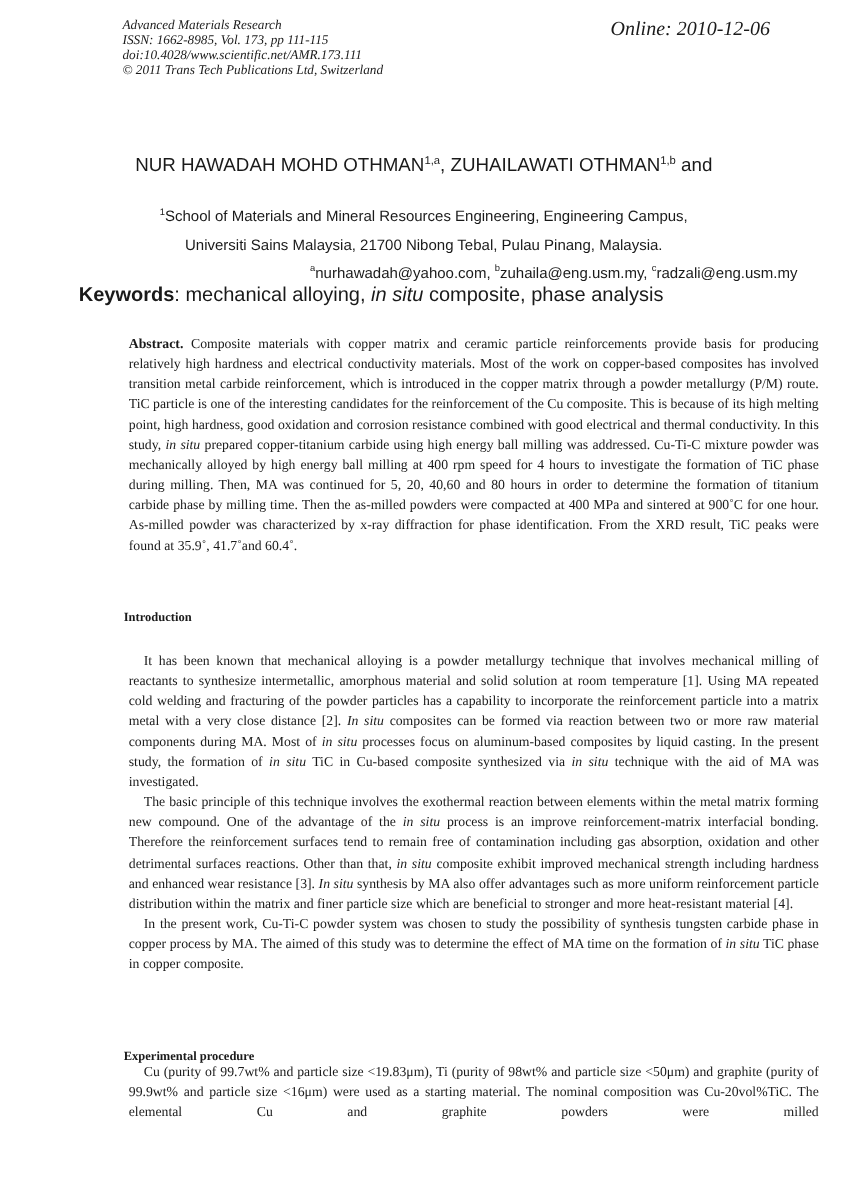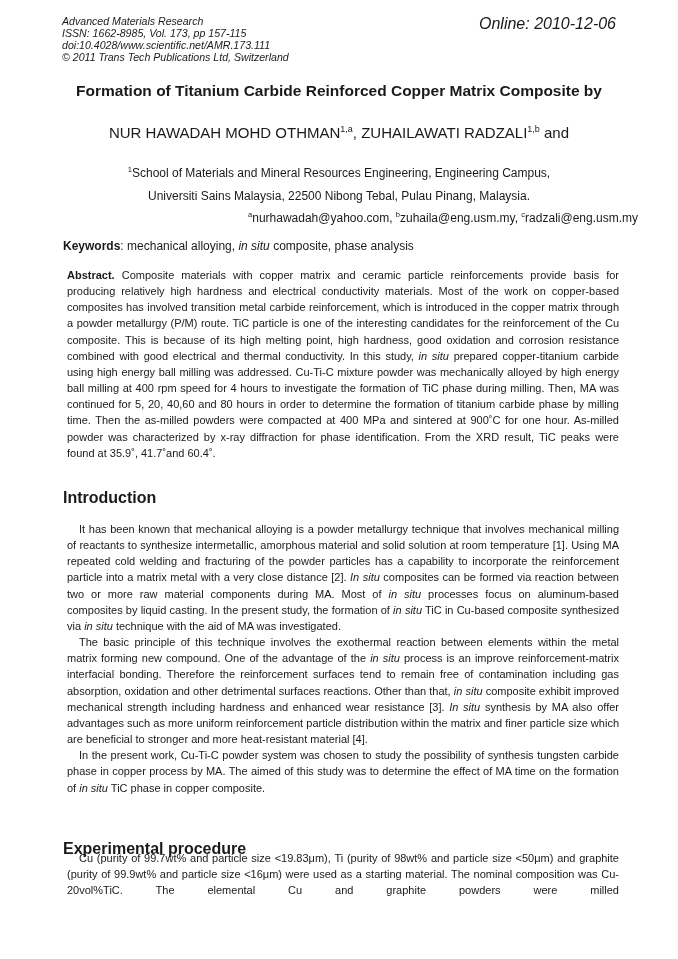--- a/index.html
+++ b/index.html
@@ -1,57 +1,56 @@
 <!DOCTYPE html>
 <html><head>
 <meta charset="utf-8">
 <style>
   html, body { margin:0; padding:0; background:#ffffff; }
   body { width:678px; height:959px; position:relative; overflow:hidden; color:#1a1a1a; }
-  .serif { font-family: Liberation Sans, sans-serif; }
+  .serif { font-family: Liberation Serif, serif; margin-left: 36px; }
   .sans { font-family: "Liberation Sans", "DejaVu Sans", sans-serif; }
   .header { position:absolute; left:62px; top:15px; font-size:10.6px; line-height:12px; font-style:italic; }
   .header-right { position:absolute; right:62px; top:15px; font-size:16px; font-style:italic; }
   .title { position:absolute; left:40px; width:598px; top:81px; text-align:center; font-weight:bold; font-size:15.5px; line-height:19px; }
   .authors { position:absolute; left:40px; width:598px; top:123px; text-align:center; font-size:15px; line-height:19px; }
   sup { font-size:9px; vertical-align:6px; line-height:0; }
   .affil { position:absolute; left:40px; width:598px; text-align:center; font-size:12px; }
   .sup-s { font-size:7.5px; vertical-align:5px; line-height:0; }
-  .keywords { position:absolute; left:63px; top:239px; font-size:12px; }
+  .keywords { position:absolute; left:63px; top:228px; font-size:16px; }
   .body-block { position:absolute; left:67px; width:552px; font-size:11px; line-height:16.15px; text-align:justify; }
   .body-block p { margin:0; }
   .indent { text-indent:12px; }
-  .heading { position:absolute; left:63px; font-weight:bold; font-size:16px; }
+  .heading { position:absolute; left:63px; font-weight:bold; font-size:10px; }
   .jl { text-align-last: justify; }
 </style>
 </head>
 <body>
 
 <div class="header serif">
   <div>Advanced Materials Research</div>
-  <div>ISSN: 1662-8985, Vol. 173, pp 157-115</div>
+  <div>ISSN: 1662-8985, Vol. 173, pp 111-115</div>
   <div>doi:10.4028/www.scientific.net/AMR.173.111</div>
   <div>© 2011 Trans Tech Publications Ltd, Switzerland</div>
 </div>
 <div class="header-right serif">Online: 2010-12-06</div>
 
 <div class="title sans">
-  <div>Formation of Titanium Carbide Reinforced Copper Matrix Composite by</div>
 </div>
 
 <div class="authors sans">
   <div>
-    <span>NUR HAWADAH MOHD OTHMAN</span><sup>1,a</sup><span>, </span><span>ZUHAILAWATI RADZALI</span><sup>1,b</sup><span> and</span>
+    <span>NUR HAWADAH MOHD OTHMAN</span><sup>1,a</sup><span>, </span><span>ZUHAILAWATI OTHMAN</span><sup>1,b</sup><span> and</span>
   </div>
 </div>
 
 <div class="affil sans" style="top:166px;">
   <span class="sup-s">1</span><span>School of Materials and Mineral Resources Engineering, Engineering Campus,</span>
 </div>
-<div class="affil sans" style="top:189px;">Universiti Sains Malaysia, 22500 Nibong Tebal, Pulau Pinang, Malaysia.</div>
+<div class="affil sans" style="top:189px;">Universiti Sains Malaysia, 21700 Nibong Tebal, Pulau Pinang, Malaysia.</div>
 <div class="affil sans" style="top:211px;text-align:right;">
   <span class="sup-s">a</span><span>nurhawadah@yahoo.com</span><span>, </span><span class="sup-s">b</span><span>zuhaila@eng.usm.my</span><span>, </span><span class="sup-s">c</span><span>radzali@eng.usm.my</span>
 </div>
 
 <div class="keywords sans">
   <b>Keywords</b><span>: </span><span>mechanical alloying, </span><i>in situ</i><span> composite, phase analysis</span>
 </div>
 
 <div class="body-block serif" style="top:267px;">
   <p><b>Abstract.</b><span> Composite materials with copper matrix and ceramic particle reinforcements provide basis for producing relatively high hardness and electrical conductivity materials. Most of the work on copper-based composites has involved transition metal carbide reinforcement, which is introduced in the copper matrix through a powder metallurgy (P/M) route. TiC particle is one of the interesting candidates for the reinforcement of the Cu composite. This is because of its high melting point, high hardness, good oxidation and corrosion resistance combined with good electrical and thermal conductivity. In this study, </span><i>in situ</i><span> prepared copper-titanium carbide using high energy ball milling was addressed. Cu-Ti-C mixture powder was mechanically alloyed by high energy ball milling at 400 rpm speed for 4 hours to investigate the formation of TiC phase during milling. Then, MA was continued for 5, 20, 40,60 and 80 hours in order to determine the formation of titanium carbide phase by milling time. Then the as-milled powders were compacted at 400 MPa and sintered at 900˚C for one hour.  As-milled powder was characterized by x-ray diffraction for phase identification. From the XRD result, TiC peaks were found at 35.9˚, 41.7˚and 60.4˚.</span></p>

